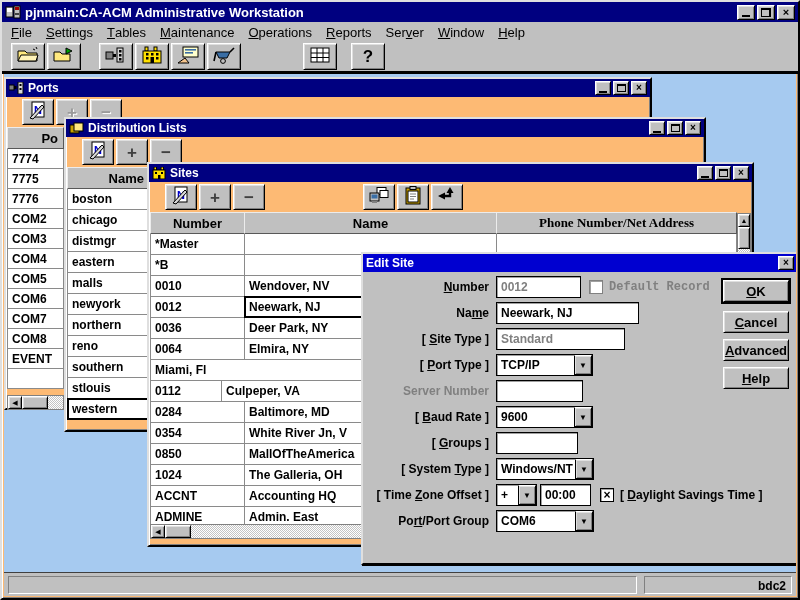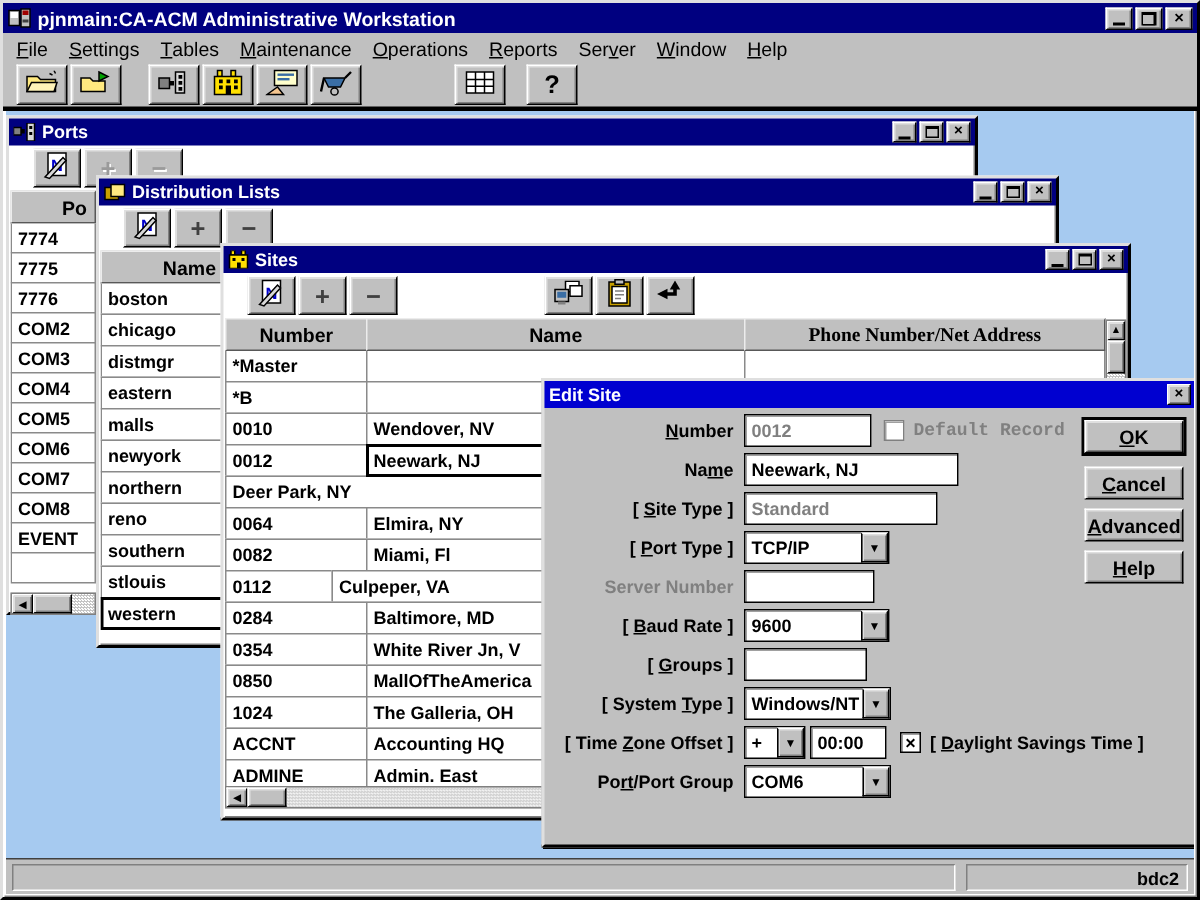--- a/index.html
+++ b/index.html
@@ -1,20 +1,20 @@
 <!DOCTYPE html>
 <html><head>
 <meta charset="utf-8">
 <style>
   *{box-sizing:border-box;margin:0;padding:0;}
   html,body{width:800px;height:600px;overflow:hidden;}
   body{font-family:"Liberation Sans",sans-serif;background:#c0c0c0;position:relative;font-size:13px;color:#000;}
   .u{text-decoration:underline;}
   .raised{border:1px solid;border-color:#fff #000 #000 #fff;box-shadow:inset 1px 1px 0 #dfdfdf,inset -1px -1px 0 #808080;background:#c0c0c0;}
-  .win{border:2px solid;border-color:#dfdfdf #000 #000 #dfdfdf;box-shadow:inset 1px 1px 0 #fff,inset -1px -1px 0 #808080;background:#ffffff;position:absolute;}
+  .win{border:2px solid;border-color:#dfdfdf #000 #000 #dfdfdf;box-shadow:inset 1px 1px 0 #fff,inset -1px -1px 0 #808080;background:#fdba74;position:absolute;}
   .titlebar{height:20px;background:#000080;color:#fff;display:flex;align-items:center;gap:4px;padding:0 3px;font-weight:bold;}
   .child-titlebar{height:18px;font-size:12px;}
   .tb-btns{margin-left:auto;display:flex;gap:2px;}
   .tb-btn{width:18px;height:15px;display:flex;align-items:center;justify-content:center;font-size:11px;font-weight:bold;color:#000;line-height:1;}
   .tb-btn.small{width:16px;height:14px;font-size:10px;}
   .ic-min{display:block;width:8px;height:2px;background:#000;margin-top:7px;}
   .ic-max{display:block;width:9px;height:8px;border:1px solid #000;border-top-width:2px;}
   .ic-restore{display:block;width:10px;height:9px;position:relative;}
   .ic-restore::before{content:"";position:absolute;right:0;top:0;width:7px;height:6px;border:1px solid #000;border-top-width:2px;}
   .ic-restore::after{content:"";position:absolute;left:0;bottom:0;width:7px;height:6px;border:1px solid #000;border-top-width:2px;background:#c0c0c0;}
@@ -384,30 +384,30 @@
               <div class="cell" style="width:95px">0010</div>
               <div class="cell" style="width:253px">Wendover, NV</div>
               <div class="cell" style="width:241px"></div>
             </div>
           <div class="rowline">
               <div class="cell" style="width:95px">0012</div>
               <div class="cell sel" style="width:253px">Neewark, NJ</div>
               <div class="cell" style="width:241px"></div>
             </div>
           <div class="rowline">
+              <div class="cell" style="width:95px">0036</div>
               <div class="cell" style="width:253px">Deer Park, NY</div>
               <div class="cell" style="width:241px"></div>
             </div>
           <div class="rowline">
               <div class="cell" style="width:95px">0064</div>
               <div class="cell" style="width:253px">Elmira, NY</div>
               <div class="cell" style="width:241px"></div>
             </div>
           <div class="rowline">
-              <div class="cell" style="width:95px">0082</div>
               <div class="cell" style="width:253px">Miami, Fl</div>
               <div class="cell" style="width:241px"></div>
             </div>
           <div class="rowline">
               <div class="cell" style="width:72px">0112</div>
               <div class="cell" style="width:253px">Culpeper, VA</div>
               <div class="cell" style="width:241px"></div>
             </div>
           <div class="rowline">
               <div class="cell" style="width:95px">0284</div>

